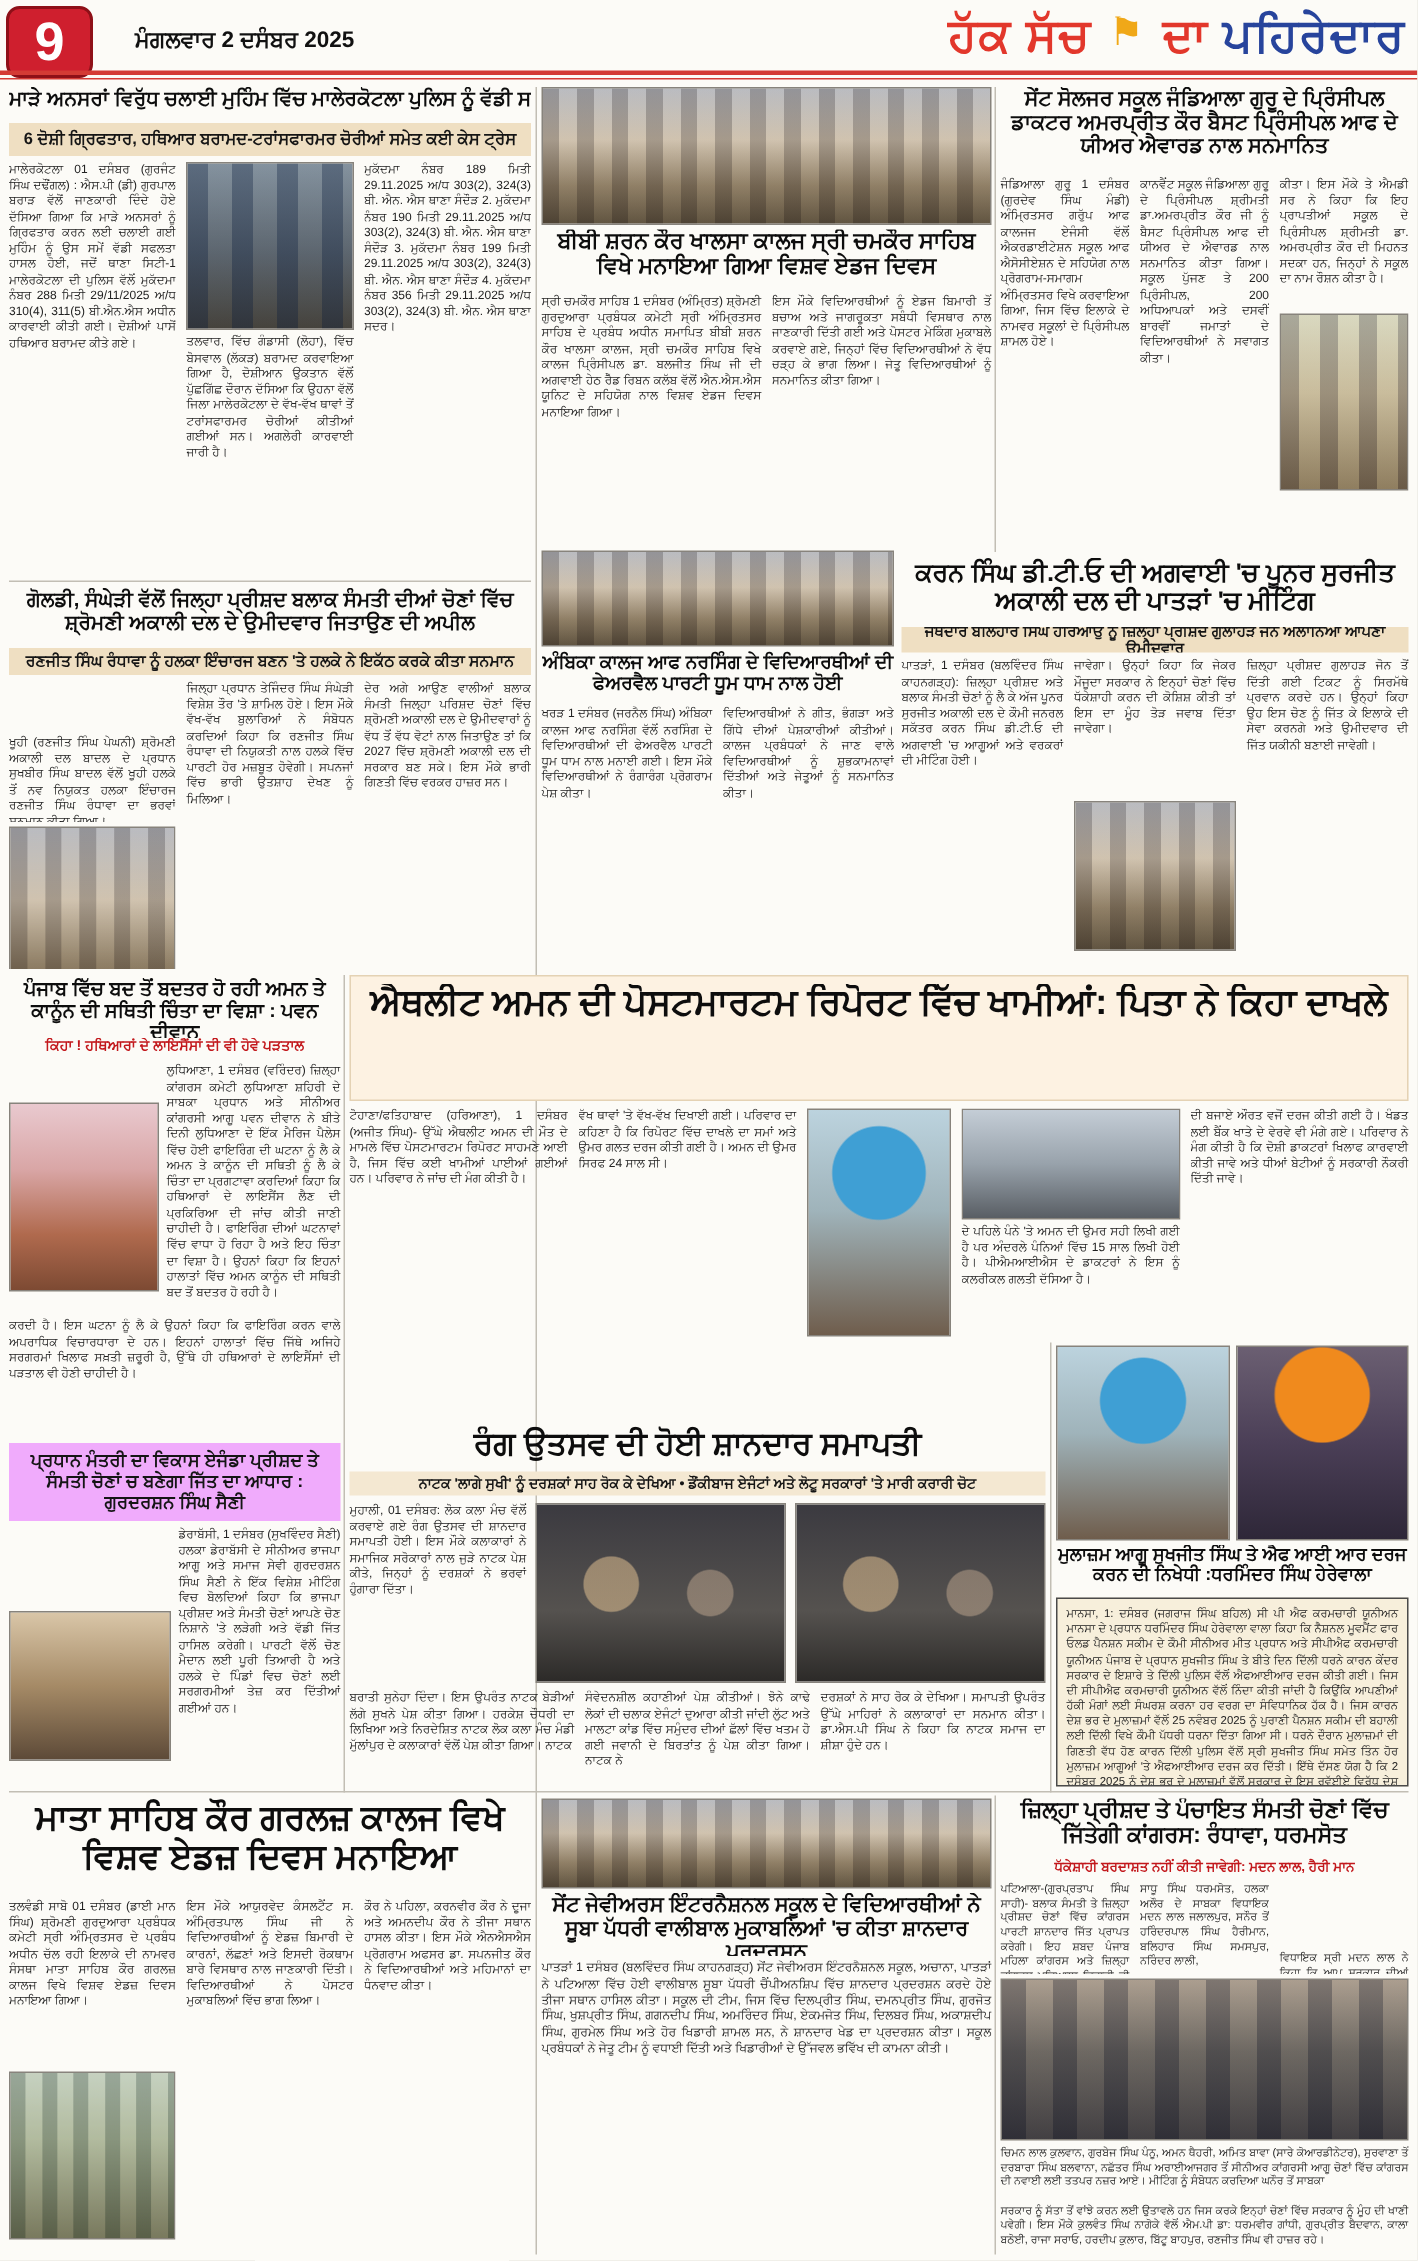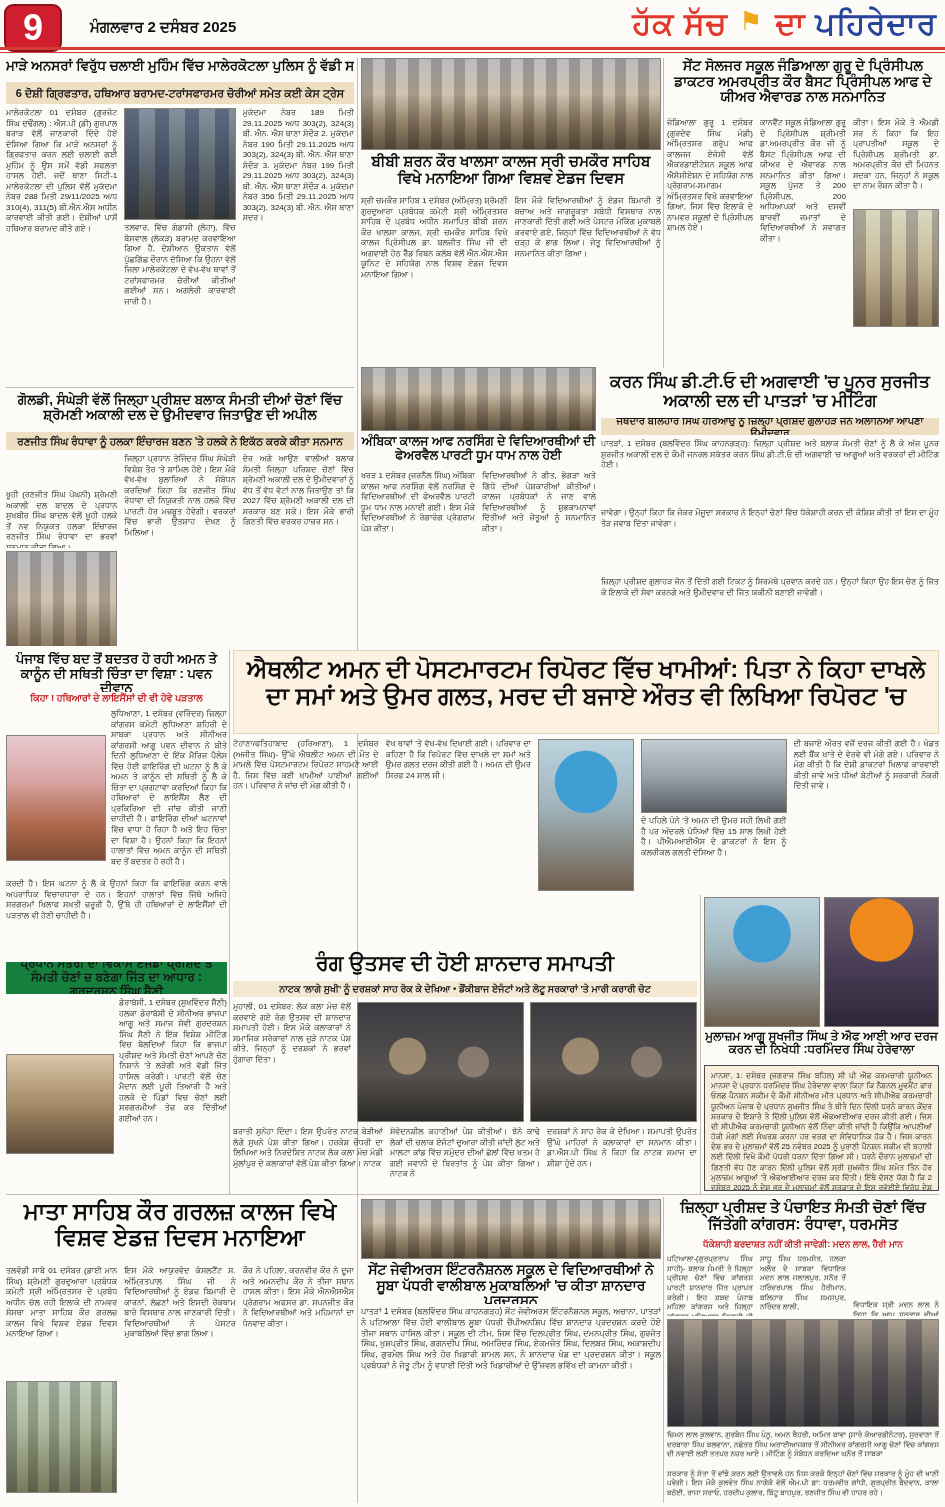--- a/index.html
+++ b/index.html
@@ -120,68 +120,67 @@
   </div>
 
   <div class="abs" style="left:6px;top:392px;width:348px;">
     <div class="hl" style="font-size:13.5px;height:38px;">ਗੋਲਡੀ, ਸੰਘੇੜੀ ਵੱਲੋਂ ਜਿਲ੍ਹਾ ਪ੍ਰੀਸ਼ਦ ਬਲਾਕ ਸੰਮਤੀ ਦੀਆਂ ਚੋਣਾਂ ਵਿੱਚ ਸ਼੍ਰੋਮਣੀ ਅਕਾਲੀ ਦਲ ਦੇ ਉਮੀਦਵਾਰ ਜਿਤਾਉਣ ਦੀ ਅਪੀਲ</div>
     <div class="subbar" style="font-size:10.5px;height:18px;margin-top:2px;">ਰਣਜੀਤ ਸਿੰਘ ਰੰਧਾਵਾ ਨੂੰ ਹਲਕਾ ਇੰਚਾਰਜ ਬਣਨ 'ਤੇ ਹਲਕੇ ਨੇ ਇਕੱਠ ਕਰਕੇ ਕੀਤਾ ਸਨਮਾਨ</div>
     <div class="cols" style="margin-top:4px;height:192px;">
       <div style="flex:1;overflow:hidden;margin-top:36px;">
         <div class="col" style="height:58px;">ਖੂਹੀ (ਰਣਜੀਤ ਸਿੰਘ ਪੇਘਨੀ) ਸ਼੍ਰੋਮਣੀ ਅਕਾਲੀ ਦਲ ਬਾਦਲ ਦੇ ਪ੍ਰਧਾਨ ਸੁਖਬੀਰ ਸਿੰਘ ਬਾਦਲ ਵੱਲੋਂ ਖੂਹੀ ਹਲਕੇ ਤੋਂ ਨਵ ਨਿਯੁਕਤ ਹਲਕਾ ਇੰਚਾਰਜ ਰਣਜੀਤ ਸਿੰਘ ਰੰਧਾਵਾ ਦਾ ਭਰਵਾਂ ਸਨਮਾਨ ਕੀਤਾ ਗਿਆ।</div>
         <div class="photo ph-people" style="width:100%;height:128px;margin-top:3px;"></div>
       </div>
-      <div class="col">ਜਿਲ੍ਹਾ ਪ੍ਰਧਾਨ ਤੇਜਿੰਦਰ ਸਿੰਘ ਸੰਘੇੜੀ ਵਿਸ਼ੇਸ਼ ਤੌਰ 'ਤੇ ਸ਼ਾਮਿਲ ਹੋਏ। ਇਸ ਮੌਕੇ ਵੱਖ-ਵੱਖ ਬੁਲਾਰਿਆਂ ਨੇ ਸੰਬੋਧਨ ਕਰਦਿਆਂ ਕਿਹਾ ਕਿ ਰਣਜੀਤ ਸਿੰਘ ਰੰਧਾਵਾ ਦੀ ਨਿਯੁਕਤੀ ਨਾਲ ਹਲਕੇ ਵਿੱਚ ਪਾਰਟੀ ਹੋਰ ਮਜ਼ਬੂਤ ਹੋਵੇਗੀ। ਵਰਕਰਾਂ ਵਿੱਚ ਭਾਰੀ ਉਤਸ਼ਾਹ ਦੇਖਣ ਨੂੰ ਮਿਲਿਆ।</div>
+      <div class="col">ਜਿਲ੍ਹਾ ਪ੍ਰਧਾਨ ਤੇਜਿੰਦਰ ਸਿੰਘ ਸੰਘੇੜੀ ਵਿਸ਼ੇਸ਼ ਤੌਰ 'ਤੇ ਸ਼ਾਮਿਲ ਹੋਏ। ਇਸ ਮੌਕੇ ਵੱਖ-ਵੱਖ ਬੁਲਾਰਿਆਂ ਨੇ ਸੰਬੋਧਨ ਕਰਦਿਆਂ ਕਿਹਾ ਕਿ ਰਣਜੀਤ ਸਿੰਘ ਰੰਧਾਵਾ ਦੀ ਨਿਯੁਕਤੀ ਨਾਲ ਹਲਕੇ ਵਿੱਚ ਪਾਰਟੀ ਹੋਰ ਮਜ਼ਬੂਤ ਹੋਵੇਗੀ। ਸਪਨਜਾਂ ਵਿੱਚ ਭਾਰੀ ਉਤਸ਼ਾਹ ਦੇਖਣ ਨੂੰ ਮਿਲਿਆ।</div>
       <div class="col">ਦੇਰ ਅਗੇ ਆਉਣ ਵਾਲੀਆਂ ਬਲਾਕ ਸੰਮਤੀ ਜਿਲ੍ਹਾ ਪਰਿਸ਼ਦ ਚੋਣਾਂ ਵਿੱਚ ਸ਼੍ਰੋਮਣੀ ਅਕਾਲੀ ਦਲ ਦੇ ਉਮੀਦਵਾਰਾਂ ਨੂੰ ਵੱਧ ਤੋਂ ਵੱਧ ਵੋਟਾਂ ਨਾਲ ਜਿਤਾਉਣ ਤਾਂ ਕਿ 2027 ਵਿੱਚ ਸ਼੍ਰੋਮਣੀ ਅਕਾਲੀ ਦਲ ਦੀ ਸਰਕਾਰ ਬਣ ਸਕੇ। ਇਸ ਮੌਕੇ ਭਾਰੀ ਗਿਣਤੀ ਵਿੱਚ ਵਰਕਰ ਹਾਜ਼ਰ ਸਨ।</div>
     </div>
   </div>
 
   <div class="abs" style="left:361px;top:367px;width:235px;">
     <div class="photo ph-people" style="width:100%;height:64px;"></div>
     <div class="hl" style="font-size:12.5px;height:34px;margin-top:3px;">ਅੰਬਿਕਾ ਕਾਲਜ ਆਫ ਨਰਸਿੰਗ ਦੇ ਵਿਦਿਆਰਥੀਆਂ ਦੀ ਫੇਅਰਵੈਲ ਪਾਰਟੀ ਧੂਮ ਧਾਮ ਨਾਲ ਹੋਈ</div>
     <div class="cols" style="margin-top:3px;height:168px;">
       <div class="col">ਖਰੜ 1 ਦਸੰਬਰ (ਜਰਨੈਲ ਸਿੰਘ) ਅੰਬਿਕਾ ਕਾਲਜ ਆਫ ਨਰਸਿੰਗ ਵੱਲੋਂ ਨਰਸਿੰਗ ਦੇ ਵਿਦਿਆਰਥੀਆਂ ਦੀ ਫੇਅਰਵੈਲ ਪਾਰਟੀ ਧੂਮ ਧਾਮ ਨਾਲ ਮਨਾਈ ਗਈ। ਇਸ ਮੌਕੇ ਵਿਦਿਆਰਥੀਆਂ ਨੇ ਰੰਗਾਰੰਗ ਪ੍ਰੋਗਰਾਮ ਪੇਸ਼ ਕੀਤਾ।</div>
       <div class="col">ਵਿਦਿਆਰਥੀਆਂ ਨੇ ਗੀਤ, ਭੰਗੜਾ ਅਤੇ ਗਿੱਧੇ ਦੀਆਂ ਪੇਸ਼ਕਾਰੀਆਂ ਕੀਤੀਆਂ। ਕਾਲਜ ਪ੍ਰਬੰਧਕਾਂ ਨੇ ਜਾਣ ਵਾਲੇ ਵਿਦਿਆਰਥੀਆਂ ਨੂੰ ਸ਼ੁਭਕਾਮਨਾਵਾਂ ਦਿੱਤੀਆਂ ਅਤੇ ਜੇਤੂਆਂ ਨੂੰ ਸਨਮਾਨਿਤ ਕੀਤਾ।</div>
     </div>
   </div>
 
   <div class="abs" style="left:601px;top:372px;width:338px;">
     <div class="hl" style="font-size:17px;height:44px;">ਕਰਨ ਸਿੰਘ ਡੀ.ਟੀ.ਓ ਦੀ ਅਗਵਾਈ 'ਚ ਪੂਨਰ ਸੁਰਜੀਤ ਅਕਾਲੀ ਦਲ ਦੀ ਪਾਤੜਾਂ 'ਚ ਮੀਟਿੰਗ</div>
     <div class="subbar" style="font-size:10px;height:17px;margin-top:2px;">ਜਥੇਦਾਰ ਬਲਿਹਾਰ ਸਿੰਘ ਹਰਿਆਉ ਨੂੰ ਜ਼ਿਲ੍ਹਾ ਪ੍ਰੀਸ਼ਦ ਗੁਲਾਹੜ ਜੋਨ ਐਲਾਨਿਆ ਆਪਣਾ ਉਮੀਦਵਾਰ</div>
-    <div class="cols" style="margin-top:4px;height:200px;flex-direction:column;">
+    <div class="cols" style="margin-top:4px;height:200px;">
       <div class="col">ਪਾਤੜਾਂ, 1 ਦਸੰਬਰ (ਬਲਵਿੰਦਰ ਸਿੰਘ ਕਾਹਨਗੜ੍ਹ): ਜ਼ਿਲ੍ਹਾ ਪ੍ਰੀਸ਼ਦ ਅਤੇ ਬਲਾਕ ਸੰਮਤੀ ਚੋਣਾਂ ਨੂੰ ਲੈ ਕੇ ਅੱਜ ਪੂਨਰ ਸੁਰਜੀਤ ਅਕਾਲੀ ਦਲ ਦੇ ਕੌਮੀ ਜਨਰਲ ਸਕੱਤਰ ਕਰਨ ਸਿੰਘ ਡੀ.ਟੀ.ਓ ਦੀ ਅਗਵਾਈ 'ਚ ਆਗੂਆਂ ਅਤੇ ਵਰਕਰਾਂ ਦੀ ਮੀਟਿੰਗ ਹੋਈ।</div>
       <div style="flex:1;overflow:hidden;">
         <div class="col" style="height:92px;">ਜਾਵੇਗਾ। ਉਨ੍ਹਾਂ ਕਿਹਾ ਕਿ ਜੇਕਰ ਮੌਜੂਦਾ ਸਰਕਾਰ ਨੇ ਇਨ੍ਹਾਂ ਚੋਣਾਂ ਵਿੱਚ ਧੱਕੇਸ਼ਾਹੀ ਕਰਨ ਦੀ ਕੋਸ਼ਿਸ਼ ਕੀਤੀ ਤਾਂ ਇਸ ਦਾ ਮੂੰਹ ਤੋੜ ਜਵਾਬ ਦਿੱਤਾ ਜਾਵੇਗਾ।</div>
         <div class="photo ph-people" style="width:100%;height:100px;margin-top:3px;"></div>
       </div>
       <div class="col">ਜ਼ਿਲ੍ਹਾ ਪ੍ਰੀਸ਼ਦ ਗੁਲਾਹੜ ਜੋਨ ਤੋਂ ਦਿੱਤੀ ਗਈ ਟਿਕਟ ਨੂੰ ਸਿਰਮੱਥੇ ਪ੍ਰਵਾਨ ਕਰਦੇ ਹਨ। ਉਨ੍ਹਾਂ ਕਿਹਾ ਉਹ ਇਸ ਚੋਣ ਨੂੰ ਜਿੱਤ ਕੇ ਇਲਾਕੇ ਦੀ ਸੇਵਾ ਕਰਨਗੇ ਅਤੇ ਉਮੀਦਵਾਰ ਦੀ ਜਿੱਤ ਯਕੀਨੀ ਬਣਾਈ ਜਾਵੇਗੀ।</div>
     </div>
   </div>
 
   <div class="abs" style="left:6px;top:652px;width:221px;">
     <div class="hl" style="font-size:13px;height:40px;">ਪੰਜਾਬ ਵਿੱਚ ਬਦ ਤੋਂ ਬਦਤਰ ਹੋ ਰਹੀ ਅਮਨ ਤੇ ਕਾਨੂੰਨ ਦੀ ਸਥਿਤੀ ਚਿੰਤਾ ਦਾ ਵਿਸ਼ਾ : ਪਵਨ ਦੀਵਾਨ</div>
     <div class="redsub" style="font-size:9.5px;height:14px;">ਕਿਹਾ ! ਹਥਿਆਰਾਂ ਦੇ ਲਾਇਸੈਂਸਾਂ ਦੀ ਵੀ ਹੋਵੇ ਪੜਤਾਲ</div>
     <div style="margin-top:3px;overflow:hidden;height:246px;">
       <div class="photo ph-portrait1" style="float:left;width:100px;height:126px;margin:26px 5px 3px 0;"></div>
       <div class="single" style="height:170px;">ਲੁਧਿਆਣਾ, 1 ਦਸੰਬਰ (ਵਰਿੰਦਰ) ਜ਼ਿਲ੍ਹਾ ਕਾਂਗਰਸ ਕਮੇਟੀ ਲੁਧਿਆਣਾ ਸ਼ਹਿਰੀ ਦੇ ਸਾਬਕਾ ਪ੍ਰਧਾਨ ਅਤੇ ਸੀਨੀਅਰ ਕਾਂਗਰਸੀ ਆਗੂ ਪਵਨ ਦੀਵਾਨ ਨੇ ਬੀਤੇ ਦਿਨੀ ਲੁਧਿਆਣਾ ਦੇ ਇੱਕ ਮੈਰਿਜ ਪੈਲੇਸ ਵਿੱਚ ਹੋਈ ਫਾਇਰਿੰਗ ਦੀ ਘਟਨਾ ਨੂੰ ਲੈ ਕੇ ਅਮਨ ਤੇ ਕਾਨੂੰਨ ਦੀ ਸਥਿਤੀ ਨੂੰ ਲੈ ਕੇ ਚਿੰਤਾ ਦਾ ਪ੍ਰਗਟਾਵਾ ਕਰਦਿਆਂ ਕਿਹਾ ਕਿ ਹਥਿਆਰਾਂ ਦੇ ਲਾਇਸੈਂਸ ਲੈਣ ਦੀ ਪ੍ਰਕਿਰਿਆ ਦੀ ਜਾਂਚ ਕੀਤੀ ਜਾਣੀ ਚਾਹੀਦੀ ਹੈ। ਫਾਇਰਿੰਗ ਦੀਆਂ ਘਟਨਾਵਾਂ ਵਿੱਚ ਵਾਧਾ ਹੋ ਰਿਹਾ ਹੈ ਅਤੇ ਇਹ ਚਿੰਤਾ ਦਾ ਵਿਸ਼ਾ ਹੈ। ਉਹਨਾਂ ਕਿਹਾ ਕਿ ਇਹਨਾਂ ਹਾਲਾਤਾਂ ਵਿੱਚ ਅਮਨ ਕਾਨੂੰਨ ਦੀ ਸਥਿਤੀ ਬਦ ਤੋਂ ਬਦਤਰ ਹੋ ਰਹੀ ਹੈ।</div>
       <div class="single" style="height:70px;clear:none;">ਕਰਦੀ ਹੈ। ਇਸ ਘਟਨਾ ਨੂੰ ਲੈ ਕੇ ਉਹਨਾਂ ਕਿਹਾ ਕਿ ਫਾਇਰਿੰਗ ਕਰਨ ਵਾਲੇ ਅਪਰਾਧਿਕ ਵਿਚਾਰਧਾਰਾ ਦੇ ਹਨ। ਇਹਨਾਂ ਹਾਲਾਤਾਂ ਵਿੱਚ ਜਿੱਥੇ ਅਜਿਹੇ ਸਰਗਰਮਾਂ ਖਿਲਾਫ ਸਖ਼ਤੀ ਜ਼ਰੂਰੀ ਹੈ, ਉੱਥੇ ਹੀ ਹਥਿਆਰਾਂ ਦੇ ਲਾਇਸੈਂਸਾਂ ਦੀ ਪੜਤਾਲ ਵੀ ਹੋਣੀ ਚਾਹੀਦੀ ਹੈ।</div>
     </div>
   </div>
 
   <div class="abs" style="left:6px;top:962px;width:221px;">
-    <div class="subbar" style="font-size:12px;height:32px;background:#15803d;line-height:1.15;">ਪ੍ਰਧਾਨ ਮੰਤਰੀ ਦਾ ਵਿਕਾਸ ਏਜੰਡਾ ਪ੍ਰੀਸ਼ਦ ਤੇ ਸੰਮਤੀ ਚੋਣਾਂ ਚ ਬਣੇਗਾ ਜਿੱਤ ਦਾ ਆਧਾਰ : ਗੁਰਦਰਸ਼ਨ ਸਿੰਘ ਸੈਣੀ</div>
+    <div class="subbar" style="font-size:12px;height:52px;background:#f0abfc;line-height:1.15;">ਪ੍ਰਧਾਨ ਮੰਤਰੀ ਦਾ ਵਿਕਾਸ ਏਜੰਡਾ ਪ੍ਰੀਸ਼ਦ ਤੇ ਸੰਮਤੀ ਚੋਣਾਂ ਚ ਬਣੇਗਾ ਜਿੱਤ ਦਾ ਆਧਾਰ : ਗੁਰਦਰਸ਼ਨ ਸਿੰਘ ਸੈਣੀ</div>
     <div style="margin-top:4px;overflow:hidden;height:182px;">
       <div class="photo ph-desk" style="float:left;width:108px;height:100px;margin:56px 5px 3px 0;"></div>
       <div class="single" style="height:182px;">ਡੇਰਾਬੱਸੀ, 1 ਦਸੰਬਰ (ਸੁਖਵਿੰਦਰ ਸੈਣੀ) ਹਲਕਾ ਡੇਰਾਬੱਸੀ ਦੇ ਸੀਨੀਅਰ ਭਾਜਪਾ ਆਗੂ ਅਤੇ ਸਮਾਜ ਸੇਵੀ ਗੁਰਦਰਸ਼ਨ ਸਿੰਘ ਸੈਣੀ ਨੇ ਇੱਕ ਵਿਸ਼ੇਸ਼ ਮੀਟਿੰਗ ਵਿਚ ਬੋਲਦਿਆਂ ਕਿਹਾ ਕਿ ਭਾਜਪਾ ਪ੍ਰੀਸ਼ਦ ਅਤੇ ਸੰਮਤੀ ਚੋਣਾਂ ਆਪਣੇ ਚੋਣ ਨਿਸ਼ਾਨੇ 'ਤੇ ਲੜੇਗੀ ਅਤੇ ਵੱਡੀ ਜਿੱਤ ਹਾਸਿਲ ਕਰੇਗੀ। ਪਾਰਟੀ ਵੱਲੋਂ ਚੋਣ ਮੈਦਾਨ ਲਈ ਪੂਰੀ ਤਿਆਰੀ ਹੈ ਅਤੇ ਹਲਕੇ ਦੇ ਪਿੰਡਾਂ ਵਿਚ ਚੋਣਾਂ ਲਈ ਸਰਗਰਮੀਆਂ ਤੇਜ਼ ਕਰ ਦਿੱਤੀਆਂ ਗਈਆਂ ਹਨ।</div>
     </div>
   </div>
 
   <div class="abs" style="left:233px;top:650px;width:706px;height:84px;background:#fdf2e2;border:1px solid #e4d2b4;box-sizing:border-box;">
     <div class="hl" style="font-size:24px;margin-top:5px;">ਐਥਲੀਟ ਅਮਨ ਦੀ ਪੋਸਟਮਾਰਟਮ ਰਿਪੋਰਟ ਵਿੱਚ ਖਾਮੀਆਂ: ਪਿਤਾ ਨੇ ਕਿਹਾ ਦਾਖਲੇ</div>
-    <div class="hl" style="font-size:24px;">ਦਾ ਸਮਾਂ ਅਤੇ ਉਮਰ ਗਲਤ, ਮਰਦ ਦੀ ਬਜਾਏ ਔਰਤ ਵੀ ਲਿਖਿਆ ਰਿਪੋਰਟ 'ਚ</div>
   </div>
   <div class="abs" style="left:233px;top:739px;width:706px;">
     <div class="cols" style="height:152px;">
       <div class="col">ਟੋਹਾਣਾ/ਫਤਿਹਾਬਾਦ (ਹਰਿਆਣਾ), 1 ਦਸੰਬਰ (ਅਜੀਤ ਸਿੰਘ)- ਉੱਘੇ ਐਥਲੀਟ ਅਮਨ ਦੀ ਮੌਤ ਦੇ ਮਾਮਲੇ ਵਿੱਚ ਪੋਸਟਮਾਰਟਮ ਰਿਪੋਰਟ ਸਾਹਮਣੇ ਆਈ ਹੈ, ਜਿਸ ਵਿੱਚ ਕਈ ਖਾਮੀਆਂ ਪਾਈਆਂ ਗਈਆਂ ਹਨ। ਪਰਿਵਾਰ ਨੇ ਜਾਂਚ ਦੀ ਮੰਗ ਕੀਤੀ ਹੈ।</div>
       <div class="col">ਵੱਖ ਥਾਵਾਂ 'ਤੇ ਵੱਖ-ਵੱਖ ਦਿਖਾਈ ਗਈ। ਪਰਿਵਾਰ ਦਾ ਕਹਿਣਾ ਹੈ ਕਿ ਰਿਪੋਰਟ ਵਿੱਚ ਦਾਖਲੇ ਦਾ ਸਮਾਂ ਅਤੇ ਉਮਰ ਗਲਤ ਦਰਜ ਕੀਤੀ ਗਈ ਹੈ। ਅਮਨ ਦੀ ਉਮਰ ਸਿਰਫ 24 ਸਾਲ ਸੀ।</div>
       <div class="photo ph-portrait-blue" style="flex:0 0 96px;height:152px;"></div>
       <div style="flex:1;overflow:hidden;">
         <div class="photo ph-scene" style="width:100%;height:74px;"></div>
         <div class="col" style="margin-top:3px;height:72px;">ਦੇ ਪਹਿਲੇ ਪੰਨੇ 'ਤੇ ਅਮਨ ਦੀ ਉਮਰ ਸਹੀ ਲਿਖੀ ਗਈ ਹੈ ਪਰ ਅੰਦਰਲੇ ਪੰਨਿਆਂ ਵਿੱਚ 15 ਸਾਲ ਲਿਖੀ ਹੋਈ ਹੈ। ਪੀਐਮਆਈਐਸ ਦੇ ਡਾਕਟਰਾਂ ਨੇ ਇਸ ਨੂੰ ਕਲਰੀਕਲ ਗਲਤੀ ਦੱਸਿਆ ਹੈ।</div>
       </div>

